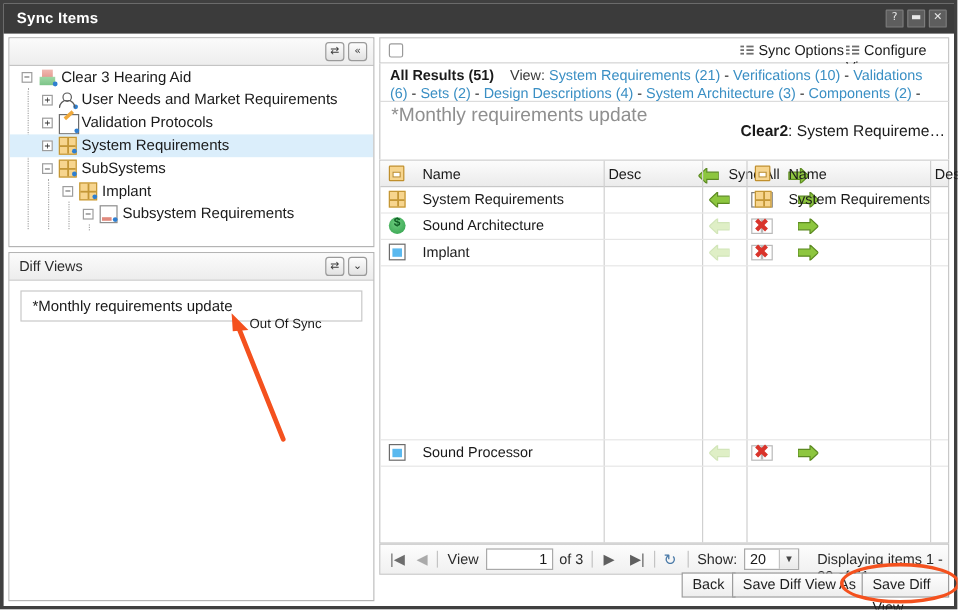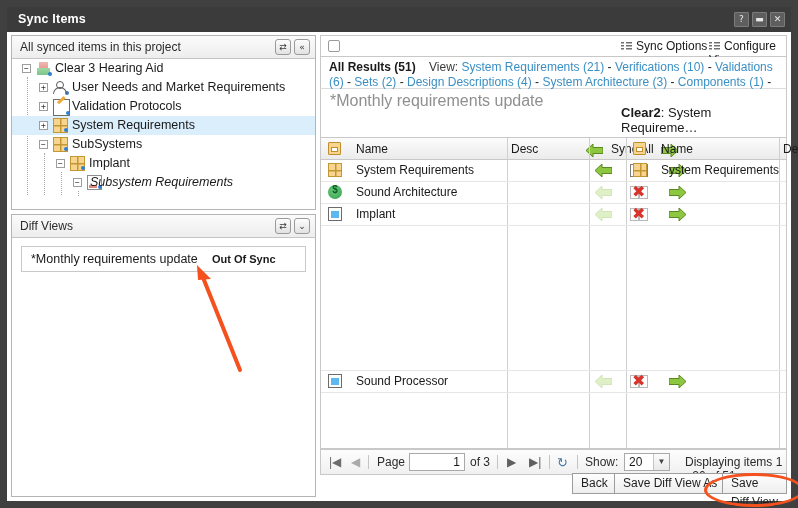--- a/index.html
+++ b/index.html
@@ -2,21 +2,21 @@
 <html><head>
 <meta charset="utf-8">
 <style>
   html,body{margin:0;padding:0;}
   body{
     width:798px;height:508px;overflow:hidden;
     font-family:"Liberation Sans",sans-serif;
     font-size:12px;color:#1a1a1a;background:#ffffff;
     -webkit-font-smoothing:antialiased;
   }
-  #app{position:relative;width:798px;height:508px;background:#ffffff;border:7px solid #404040;box-sizing:border-box;}
+  #app{position:relative;width:798px;height:508px;background:#ffffff;border:3px solid #404040;box-sizing:border-box;}
 
   
   .titlebar{
     position:absolute;left:0;top:0;width:100%;height:25px;
     background:#3b3b3b;box-sizing:border-box;
   }
   .titlebar .title{
     position:absolute;left:11px;top:5px;
     color:#ffffff;font-size:12.5px;font-weight:bold;letter-spacing:.2px;
   }
@@ -81,21 +81,21 @@
     background-size:8px 1px,8px 1px,8px 1px;background-position:3px 4px,3px 7px,3px 10px;background-repeat:no-repeat;}
   .bluedot{position:absolute;width:4px;height:4px;border-radius:50%;background:#2f7fd0;right:-1px;bottom:0px;}
   .tline{position:absolute;border-left:1px dotted #a8a8a8;}
 
   .diff-panel{position:absolute;left:0;top:179px;right:0;bottom:0;}
   .diff-body{position:absolute;left:0;top:23px;right:0;bottom:0;background:#fff;padding:8px 9px;box-sizing:border-box;}
   .diff-item{
     height:26px;border:1px solid #c9c9c9;background:#ffffff;position:relative;box-sizing:border-box;
   }
   .diff-item .di-name{position:absolute;left:9px;top:5px;font-size:12.5px;}
-  .diff-item .di-status{position:absolute;left:190px;top:6px;font-size:11px;font-weight:bold;}
+  .diff-item .di-status{position:absolute;left:190px;top:21px;font-size:11px;font-weight:normal;}
 
   
   .rightcol{position:absolute;left:313px;top:28px;right:4px;bottom:4px;}
 
   .topbar{
     position:absolute;left:0;top:0;right:0;height:22px;
     background:#ffffff;border:1px solid #c8c8c8;box-sizing:border-box;
   }
   .chk{position:absolute;left:7px;top:4px;width:12px;height:12px;border:1px solid #9a9a9a;background:#fff;border-radius:2px;box-sizing:border-box;}
   .chklbl{position:absolute;left:25px;top:3px;font-size:12px;}
@@ -176,21 +176,20 @@
       <div class="winbtn">?</div>
       <div class="winbtn">▬</div>
       <div class="winbtn">✕</div>
     </div>
   </div>
 
   <div class="leftcol">
 
     <div class="panel tree-panel">
       <div class="panel-head">
-        <div class="ph-title">All synced items in this project</div>
         <div class="ph-btns">
           <div class="ph-btn">⇄</div>
           <div class="ph-btn">«</div>
         </div>
       </div>
       <div class="tree">
 
         <div class="tline" style="left:15px;top:18px;height:118px;"></div>
         <div class="tline" style="left:32px;top:94px;height:42px;"></div>
         <div class="tline" style="left:49px;top:113px;height:23px;"></div>
@@ -242,21 +241,21 @@
               <i class="bluedot"></i>
             </div>
           <div class="tlabel" style="left:77px;">Implant</div>
         </div>
 
         <div class="tnode">
           <div class="twist" style="left:61px;">−</div>
           <div class="ticon ic-doc" style="left:75px;">
               <i class="bluedot"></i>
             </div>
-          <div class="tlabel" style="left:78px;font-style:italic;">Subsystem Requirements</div>
+          <div class="tlabel" style="left:94px;">Subsystem Requirements</div>
         </div>
 
 
       </div>
     </div>
 
     <div class="panel diff-panel">
       <div class="panel-head">
         <div class="ph-title">Diff Views</div>
         <div class="ph-btns">
@@ -281,21 +280,21 @@
         <span class="lines-ic"></span><span>Sync Options</span>
       </div>
       <div class="topact" style="left:388px;">
         <span class="lines-ic"></span><span>Configure View</span>
       </div>
     </div>
 
     <div class="resbar">
       <b>All Results (51)</b>
       <span class="vlabel" style="margin-left:10px;">View:</span>
-      <a href="#">System Requirements (21)</a><span> - </span><a href="#">Verifications (10)</a><span> - </span><a href="#">Validations (6)</a><span> - </span><a href="#">Sets (2)</a><span> - </span><a href="#">Design Descriptions (4)</a><span> - </span><a href="#">System Architecture (3)</a><span> - </span><a href="#">Components (1)</a><span> - </span><a href="#">Folders (1)</a>
+      <a href="#">System Requirements (21)</a><span> - </span><a href="#">Verifications (10)</a><span> - </span><a href="#">Validations (6)</a><span> - </span><a href="#">Sets (2)</a><span> - </span><a href="#">Design Descriptions (4)</a><span> - </span><a href="#">System Architecture (3)</a><span> - </span><a href="#">Components (2)</a><span> - </span><a href="#">Folders (1)</a>
     </div>
 
     <div class="cardhead">
       <div class="dv-title">*Monthly requirements update</div>
       <div class="side-b">
         <b>Clear2</b><span>: System Requireme…</span>
       </div>
     </div>
 
     <div class="grid">
@@ -401,21 +400,21 @@
           <div class="xmark" style="left:311px;">✖</div>
         </div>
 
       </div>
     </div>
 
     <div class="pager">
       <div class="pg" style="left:8px;color:#6d6d6d;">|◀</div>
       <div class="pg" style="left:30px;color:#aaaaaa;">◀</div>
       <div class="pgsep" style="left:47px;"></div>
-      <div class="pg" style="left:56px;">Page</div>
+      <div class="pg" style="left:56px;">View</div>
       <div class="pginput" style="left:88px;">1</div>
       <div class="pg" style="left:149px;">of 3</div>
       <div class="pgsep" style="left:176px;"></div>
       <div class="pg" style="left:186px;color:#5f5f5f;">▶</div>
       <div class="pg" style="left:208px;color:#5f5f5f;">▶|</div>
       <div class="pgsep" style="left:228px;"></div>
       <div class="pg" style="left:236px;color:#4a7aa8;font-size:13px;">↻</div>
       <div class="pgsep" style="left:256px;"></div>
       <div class="pg" style="left:264px;">Show:</div>
       <div class="pgsel" style="left:303px;">

